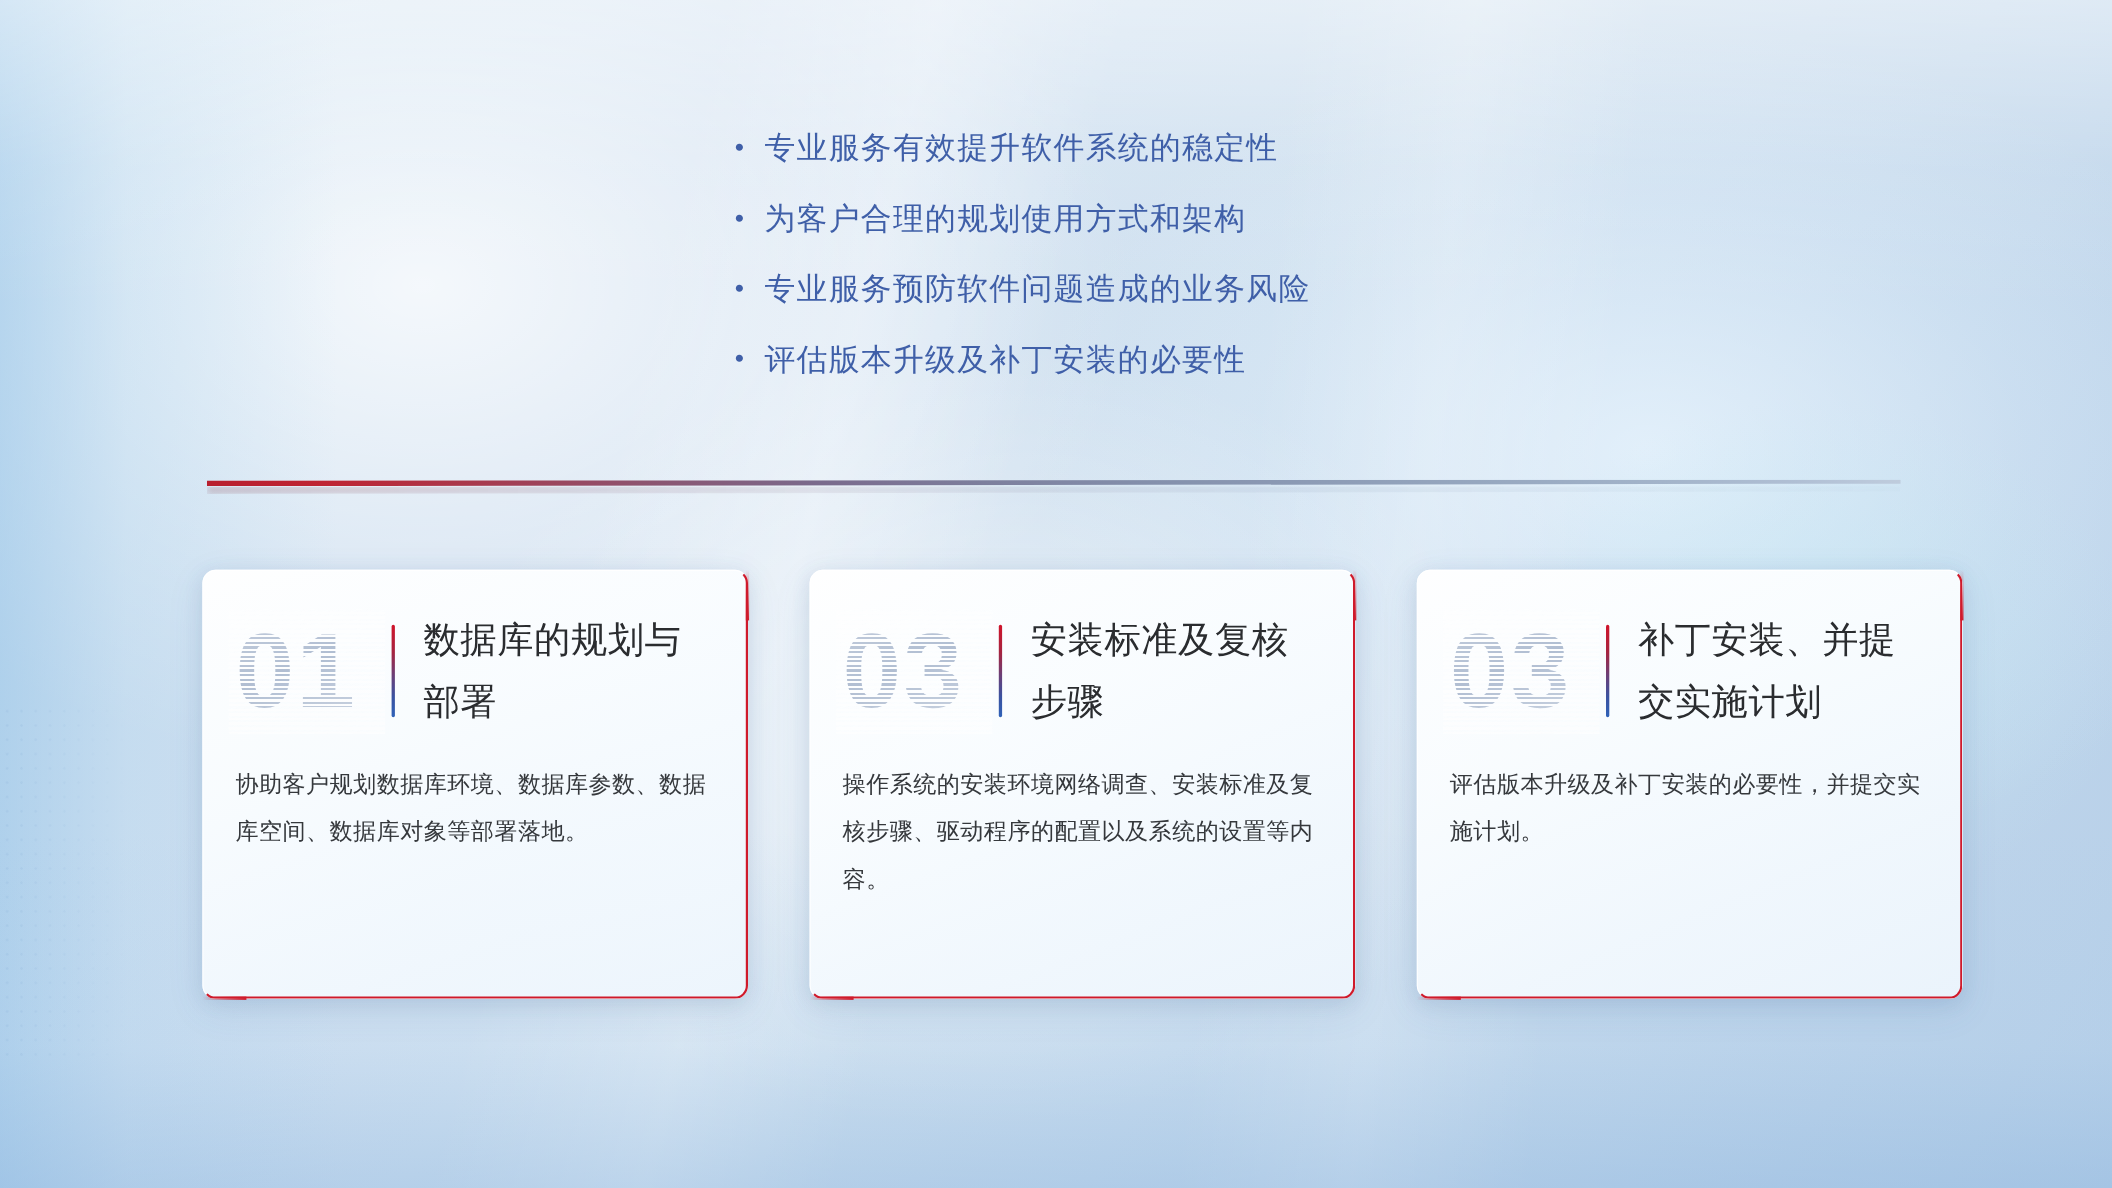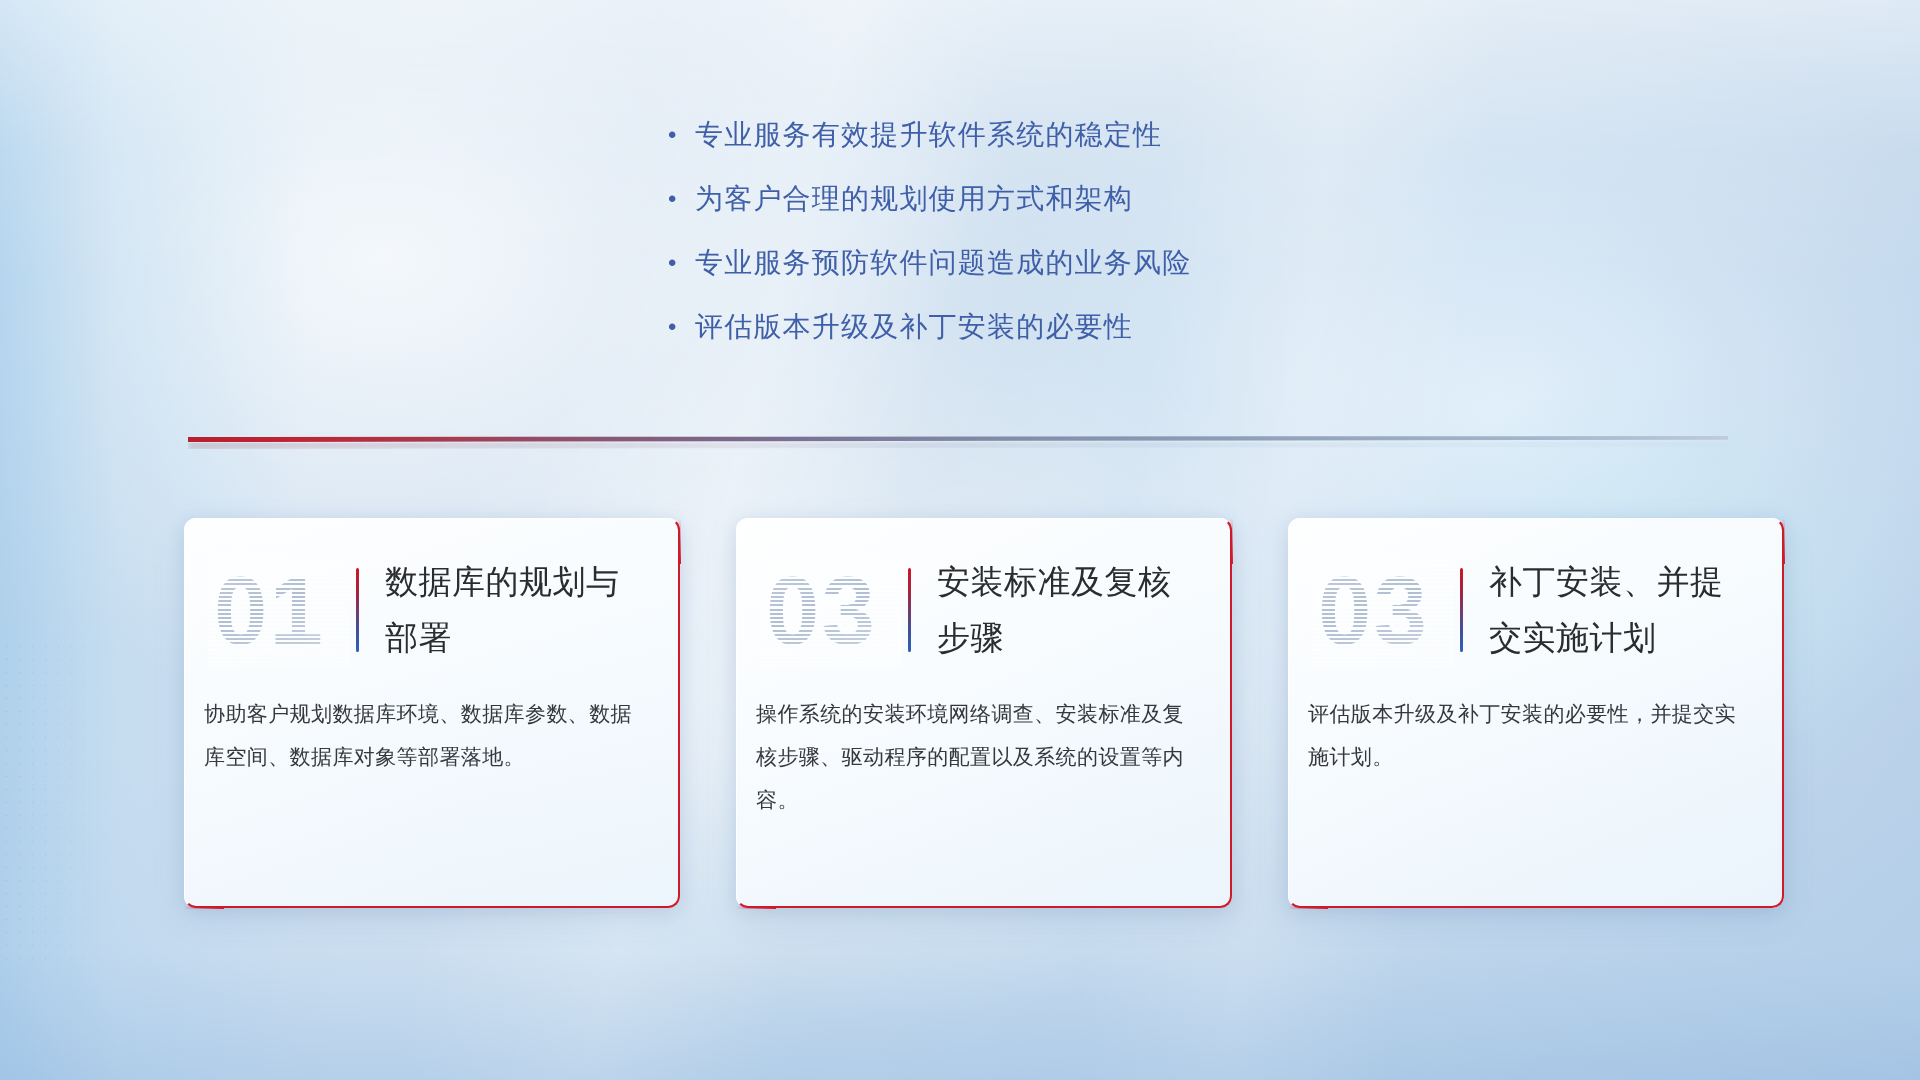--- a/index.html
+++ b/index.html
@@ -257,21 +257,21 @@
     font-size:33px;
     line-height:56px;
     color:#2a2c2f;
     font-weight:400;
     letter-spacing:.5px;
     flex:1;
   }
 
   .card-body {
     position:relative;
-    padding:6px 34px 0 20px;
+    padding:6px 34px 0 30px;
     font-size:21px;
     line-height:43px;
     color:#35383c;
     letter-spacing:.4px;
   }
 
   
   .dots-left {
     position:absolute;
     left:0; top:640px;

